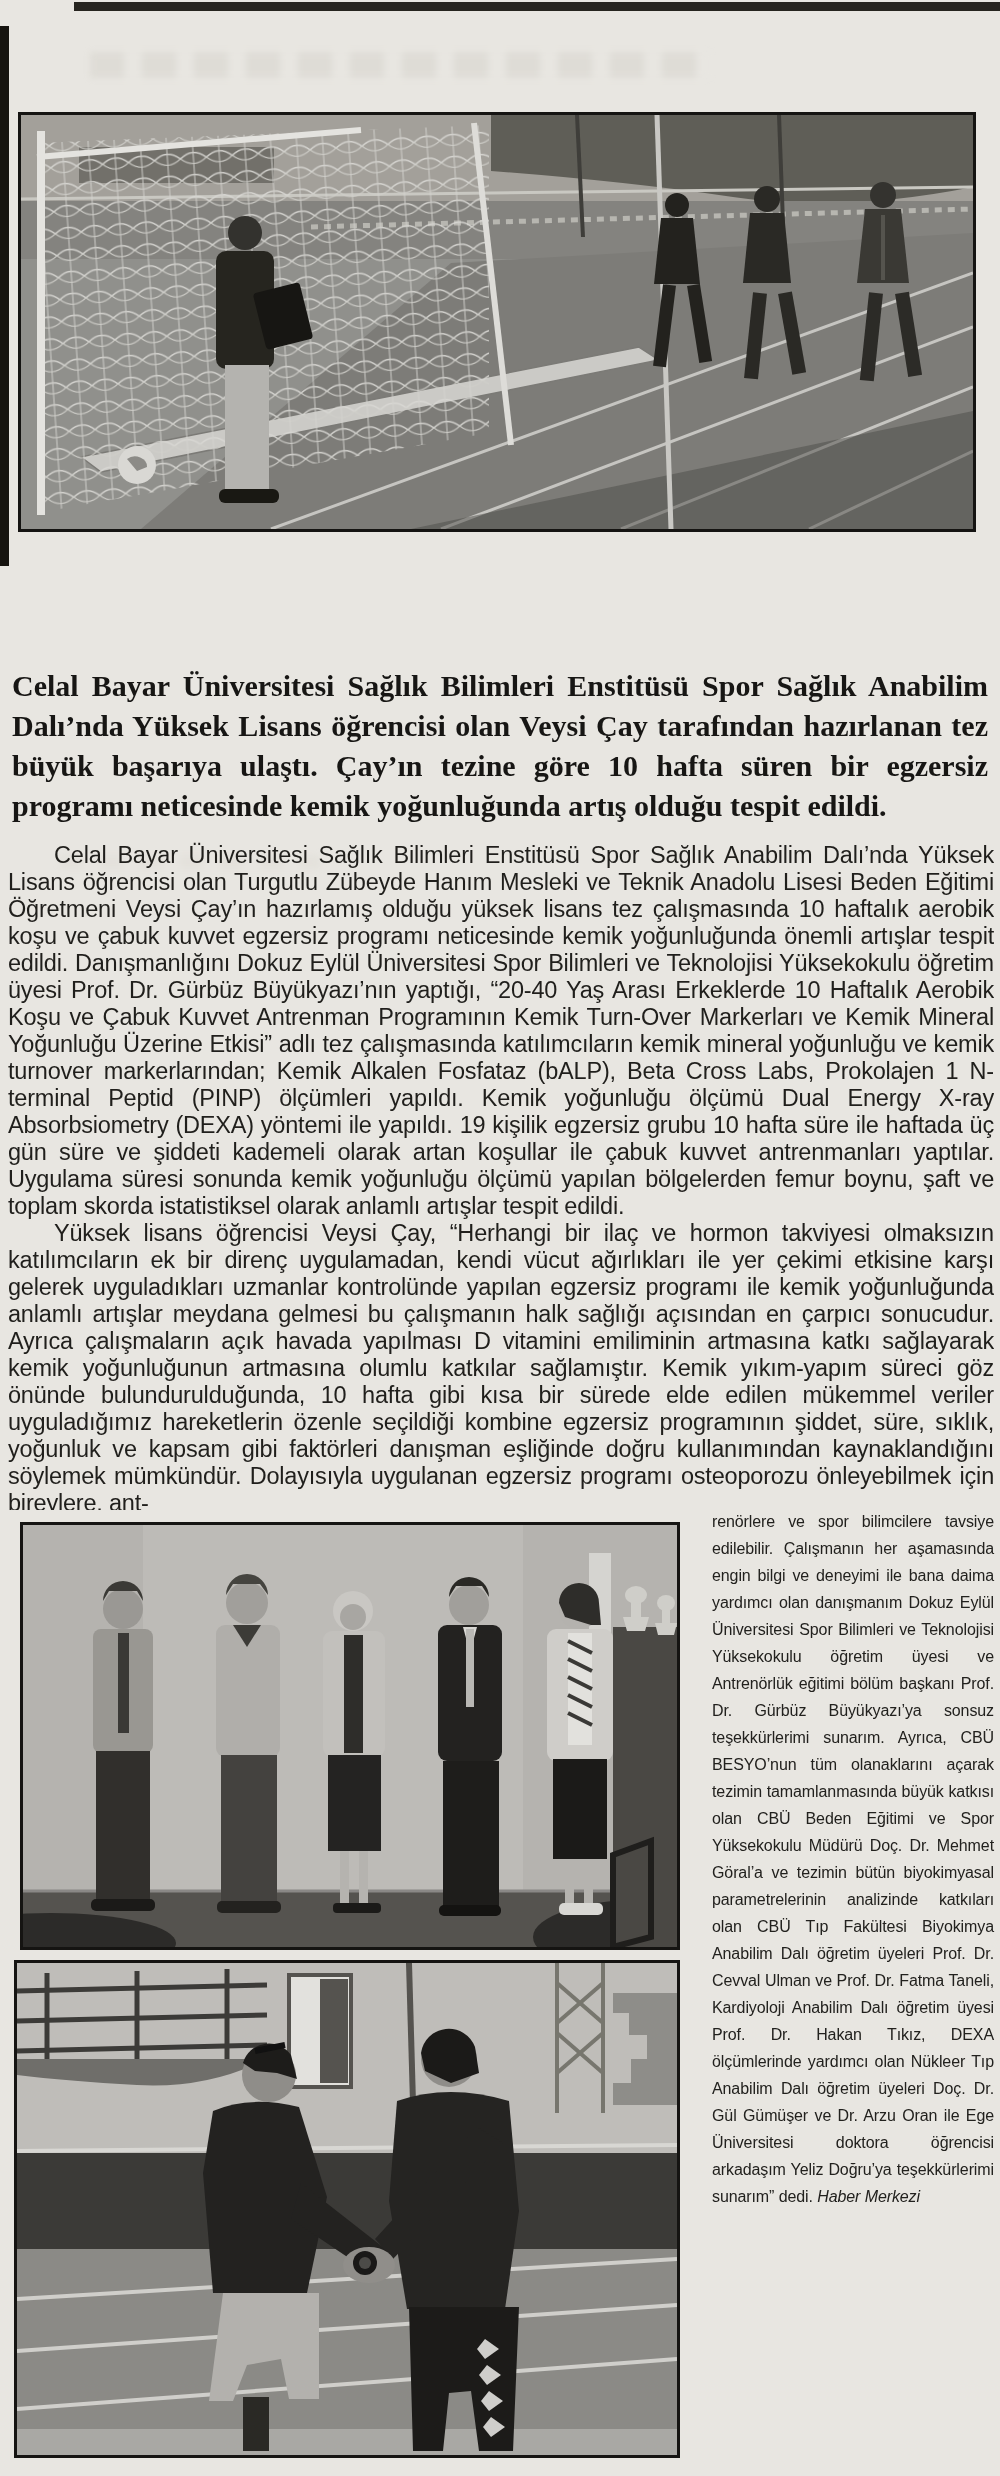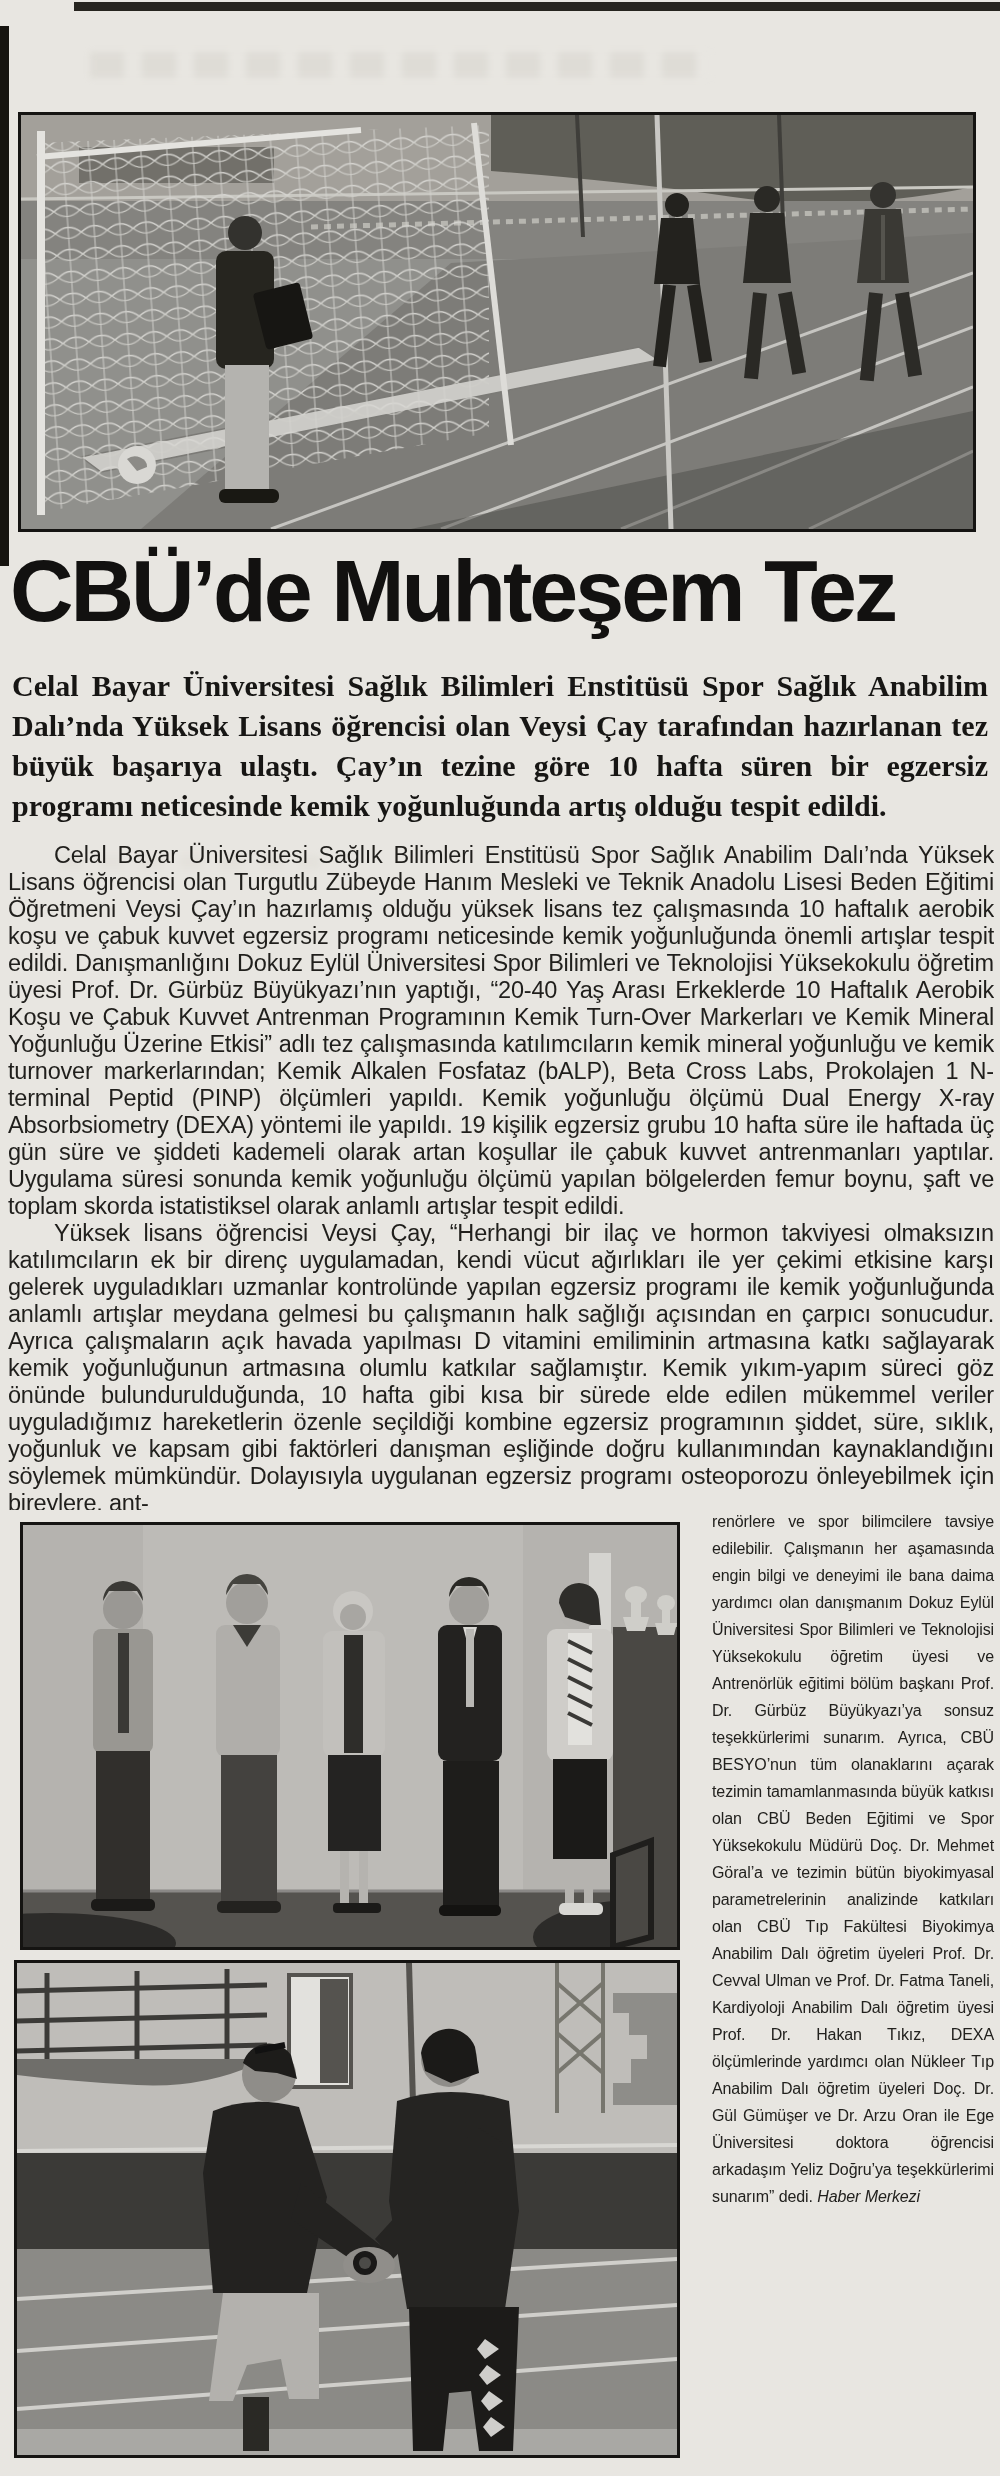--- a/index.html
+++ b/index.html
@@ -111,21 +111,20 @@
       <g>
         <circle cx="862" cy="80" r="13" fill="#34332f"></circle>
         <path d="M844 94 h36 l8 74 h-52 z" fill="#3a3934"></path>
         <line x1="862" y1="100" x2="862" y2="165" stroke="#55544e" stroke-width="4"></line>
         <rect x="848" y="178" width="14" height="88" transform="rotate(6 854 178)" fill="#2c2b27"></rect>
         <rect x="874" y="178" width="14" height="84" transform="rotate(-9 880 178)" fill="#2c2b27"></rect>
       </g>
     </svg>
   </figure>
 
-  <h1 class="headline">CBÜ’de Muhteşem Tez</h1>
 
   <p class="lede">Celal Bayar Üniversitesi Sağlık Bilimleri Enstitüsü Spor Sağlık Anabilim Dalı’nda Yüksek Lisans öğrencisi olan Veysi Çay tarafından hazırlanan tez büyük başarıya ulaştı. Çay’ın tezine göre 10 hafta süren bir egzersiz programı neticesinde kemik yoğunluğunda artış olduğu tespit edildi.</p>
 
   <div class="body-copy">
     <p class="para-indent">Celal Bayar Üniversitesi Sağlık Bilimleri Enstitüsü Spor Sağlık Anabilim Dalı’nda Yüksek Lisans öğrencisi olan Turgutlu Zübeyde Hanım Mesleki ve Teknik Anadolu Lisesi Beden Eğitimi Öğretmeni Veysi Çay’ın hazırlamış olduğu yüksek lisans tez çalışmasında 10 haftalık aerobik koşu ve çabuk kuvvet egzersiz programı neticesinde kemik yoğunluğunda önemli artışlar tespit edildi. Danışmanlığını Dokuz Eylül Üniversitesi Spor Bilimleri ve Teknolojisi Yüksekokulu öğretim üyesi Prof. Dr. Gürbüz Büyükyazı’nın yaptığı, “20-40 Yaş Arası Erkeklerde 10 Haftalık Aerobik Koşu ve Çabuk Kuvvet Antrenman Programının Kemik Turn-Over Markerları ve Kemik Mineral Yoğunluğu Üzerine Etkisi” adlı tez çalışmasında katılımcıların kemik mineral yoğunluğu ve kemik turnover markerlarından; Kemik Alkalen Fosfataz (bALP), Beta Cross Labs, Prokolajen 1 N-terminal Peptid (PINP) ölçümleri yapıldı. Kemik yoğunluğu ölçümü Dual Energy X-ray Absorbsiometry (DEXA) yöntemi ile yapıldı. 19 kişilik egzersiz grubu 10 hafta süre ile haftada üç gün süre ve şiddeti kademeli olarak artan koşullar ile çabuk kuvvet antrenmanları yaptılar. Uygulama süresi sonunda kemik yoğunluğu ölçümü yapılan bölgelerden femur boynu, şaft ve toplam skorda istatistiksel olarak anlamlı artışlar tespit edildi.</p>
     <p class="para-indent">Yüksek lisans öğrencisi Veysi Çay, “Herhangi bir ilaç ve hormon takviyesi olmaksızın katılımcıların ek bir direnç uygulamadan, kendi vücut ağırlıkları ile yer çekimi etkisine karşı gelerek uyguladıkları uzmanlar kontrolünde yapılan egzersiz programı ile kemik yoğunluğunda anlamlı artışlar meydana gelmesi bu çalışmanın halk sağlığı açısından en çarpıcı sonucudur. Ayrıca çalışmaların açık havada yapılması D vitamini emiliminin artmasına katkı sağlayarak kemik yoğunluğunun artmasına olumlu katkılar sağlamıştır. Kemik yıkım-yapım süreci göz önünde bulundurulduğunda, 10 hafta gibi kısa bir sürede elde edilen mükemmel veriler uyguladığımız hareketlerin özenle seçildiği kombine egzersiz programının şiddet, süre, sıklık, yoğunluk ve kapsam gibi faktörleri danışman eşliğinde doğru kullanımından kaynaklandığını söylemek mümkündür. Dolayısıyla uygulanan egzersiz programı osteoporozu önleyebilmek için bireylere, ant-</p>
   </div>
 
   <div class="wrap-row">
     <div class="photo-stack">

